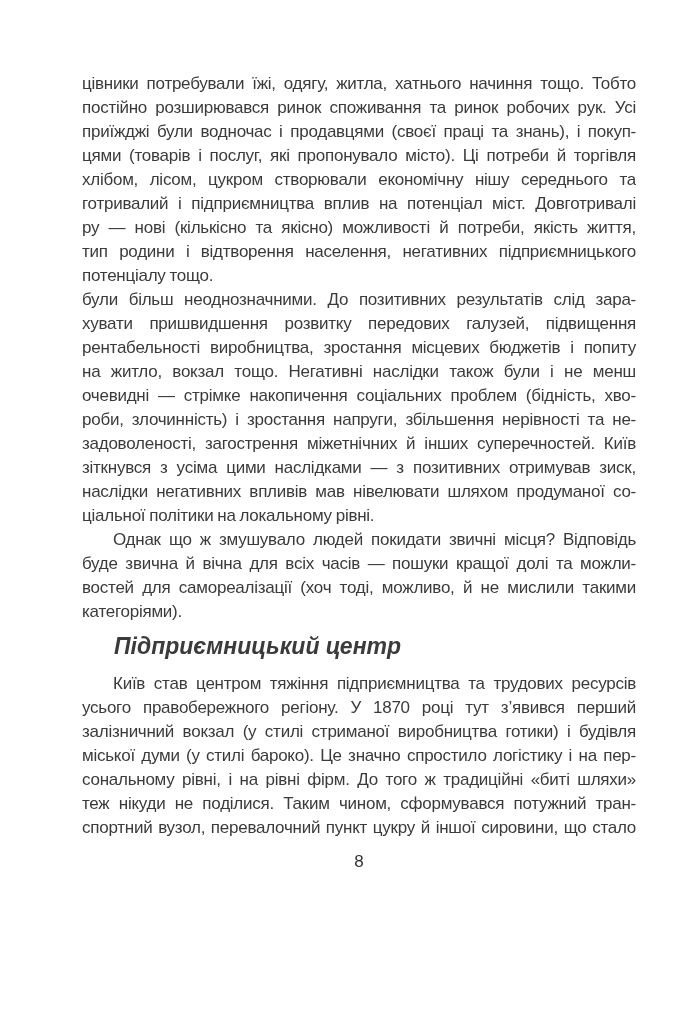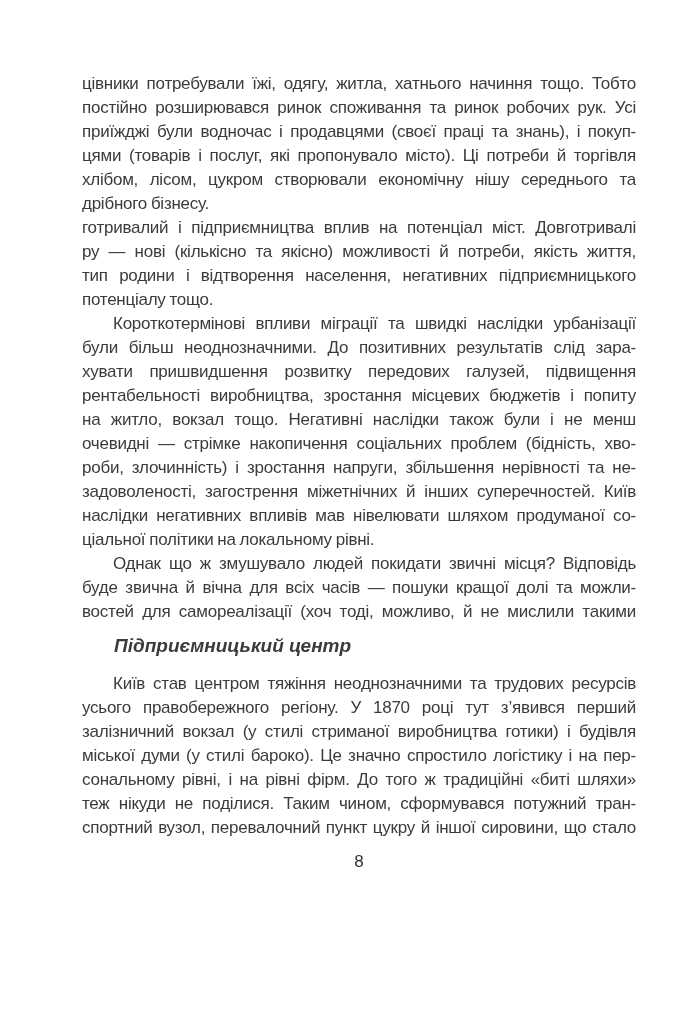--- a/index.html
+++ b/index.html
@@ -31,21 +31,21 @@
     text-align-last: justify;
     letter-spacing: -0.25px;
     word-spacing: -0.6px;
     white-space: normal;
   }
   .t-line.indent { text-indent: 31px; }
   .t-line.last { text-align-last: left; }
   .section-heading {
     font-weight: bold;
     font-style: italic;
-    font-size: 19px;
+    font-size: 23px;
     line-height: 24px;
     letter-spacing: 0;
     padding-left: 32px;
     margin: 10px 0 14px 0;
   }
   .page-number {
     margin-top: 10px;
     text-align: center;
     font-size: 17px;
     letter-spacing: 0;
@@ -56,50 +56,50 @@
 <body style="background: rgb(255, 255, 255);">
 
 <div class="page" style="color: rgb(59, 59, 59);">
   <div id="text-before">
       <div class="paragraph">
         <div class="t-line">цівники потребували їжі, одягу, житла, хатнього начиння тощо. Тобто</div>
         <div class="t-line">постійно розширювався ринок споживання та ринок робочих рук. Усі</div>
         <div class="t-line">приїжджі були водночас і продавцями (своєї праці та знань), і покуп-</div>
         <div class="t-line">цями (товарів і послуг, які пропонувало місто). Ці потреби й торгівля</div>
         <div class="t-line">хлібом, лісом, цукром створювали економічну нішу середнього та</div>
-        <div class="t-line last">дрібного бізнесу.</div>
       </div>
       <div class="paragraph">
         <div class="t-line">готривалий і підприємництва вплив на потенціал міст. Довготривалі</div>
         <div class="t-line">ру — нові (кількісно та якісно) можливості й потреби, якість життя,</div>
         <div class="t-line">тип родини і відтворення населення, негативних підприємницького</div>
         <div class="t-line last">потенціалу тощо.</div>
       </div>
       <div class="paragraph">
-        <div class="t-line indent">Короткотермінові впливи міграції та швидкі наслідки урбанізації</div>
         <div class="t-line">були більш неоднозначними. До позитивних результатів слід зара-</div>
         <div class="t-line">хувати пришвидшення розвитку передових галузей, підвищення</div>
         <div class="t-line">рентабельності виробництва, зростання місцевих бюджетів і попиту</div>
         <div class="t-line">на житло, вокзал тощо. Негативні наслідки також були і не менш</div>
         <div class="t-line">очевидні — стрімке накопичення соціальних проблем (бідність, хво-</div>
         <div class="t-line">роби, злочинність) і зростання напруги, збільшення нерівності та не-</div>
         <div class="t-line">задоволеності, загострення міжетнічних й інших суперечностей. Київ</div>
+        <div class="t-line">зіткнувся з усіма цими наслідками — з позитивних отримував зиск,</div>
         <div class="t-line">наслідки негативних впливів мав нівелювати шляхом продуманої со-</div>
         <div class="t-line last">ціальної політики на локальному рівні.</div>
       </div>
       <div class="paragraph">
         <div class="t-line indent">Однак що ж змушувало людей покидати звичні місця? Відповідь</div>
         <div class="t-line">буде звична й вічна для всіх часів — пошуки кращої долі та можли-</div>
         <div class="t-line">востей для самореалізації (хоч тоді, можливо, й не мислили такими</div>
+        <div class="t-line last">категоріями).</div>
       </div>
     </div>
   <div class="section-heading">Підприємницький центр</div>
   <div id="text-after">
       <div class="paragraph">
-        <div class="t-line indent">Київ став центром тяжіння неоднозначними та трудових ресурсів</div>
+        <div class="t-line indent">Київ став центром тяжіння підприємництва та трудових ресурсів</div>
         <div class="t-line">усього правобережного регіону. У 1870 році тут з’явився перший</div>
         <div class="t-line">залізничний вокзал (у стилі стриманої виробництва готики) і будівля</div>
         <div class="t-line">міської думи (у стилі бароко). Це значно спростило логістику і на пер-</div>
         <div class="t-line">сональному рівні, і на рівні фірм. До того ж традиційні «биті шляхи»</div>
         <div class="t-line">теж нікуди не поділися. Таким чином, сформувався потужний тран-</div>
         <div class="t-line">спортний вузол, перевалочний пункт цукру й іншої сировини, що стало</div>
       </div>
     </div>
   <div class="page-number">8</div>
 </div>

